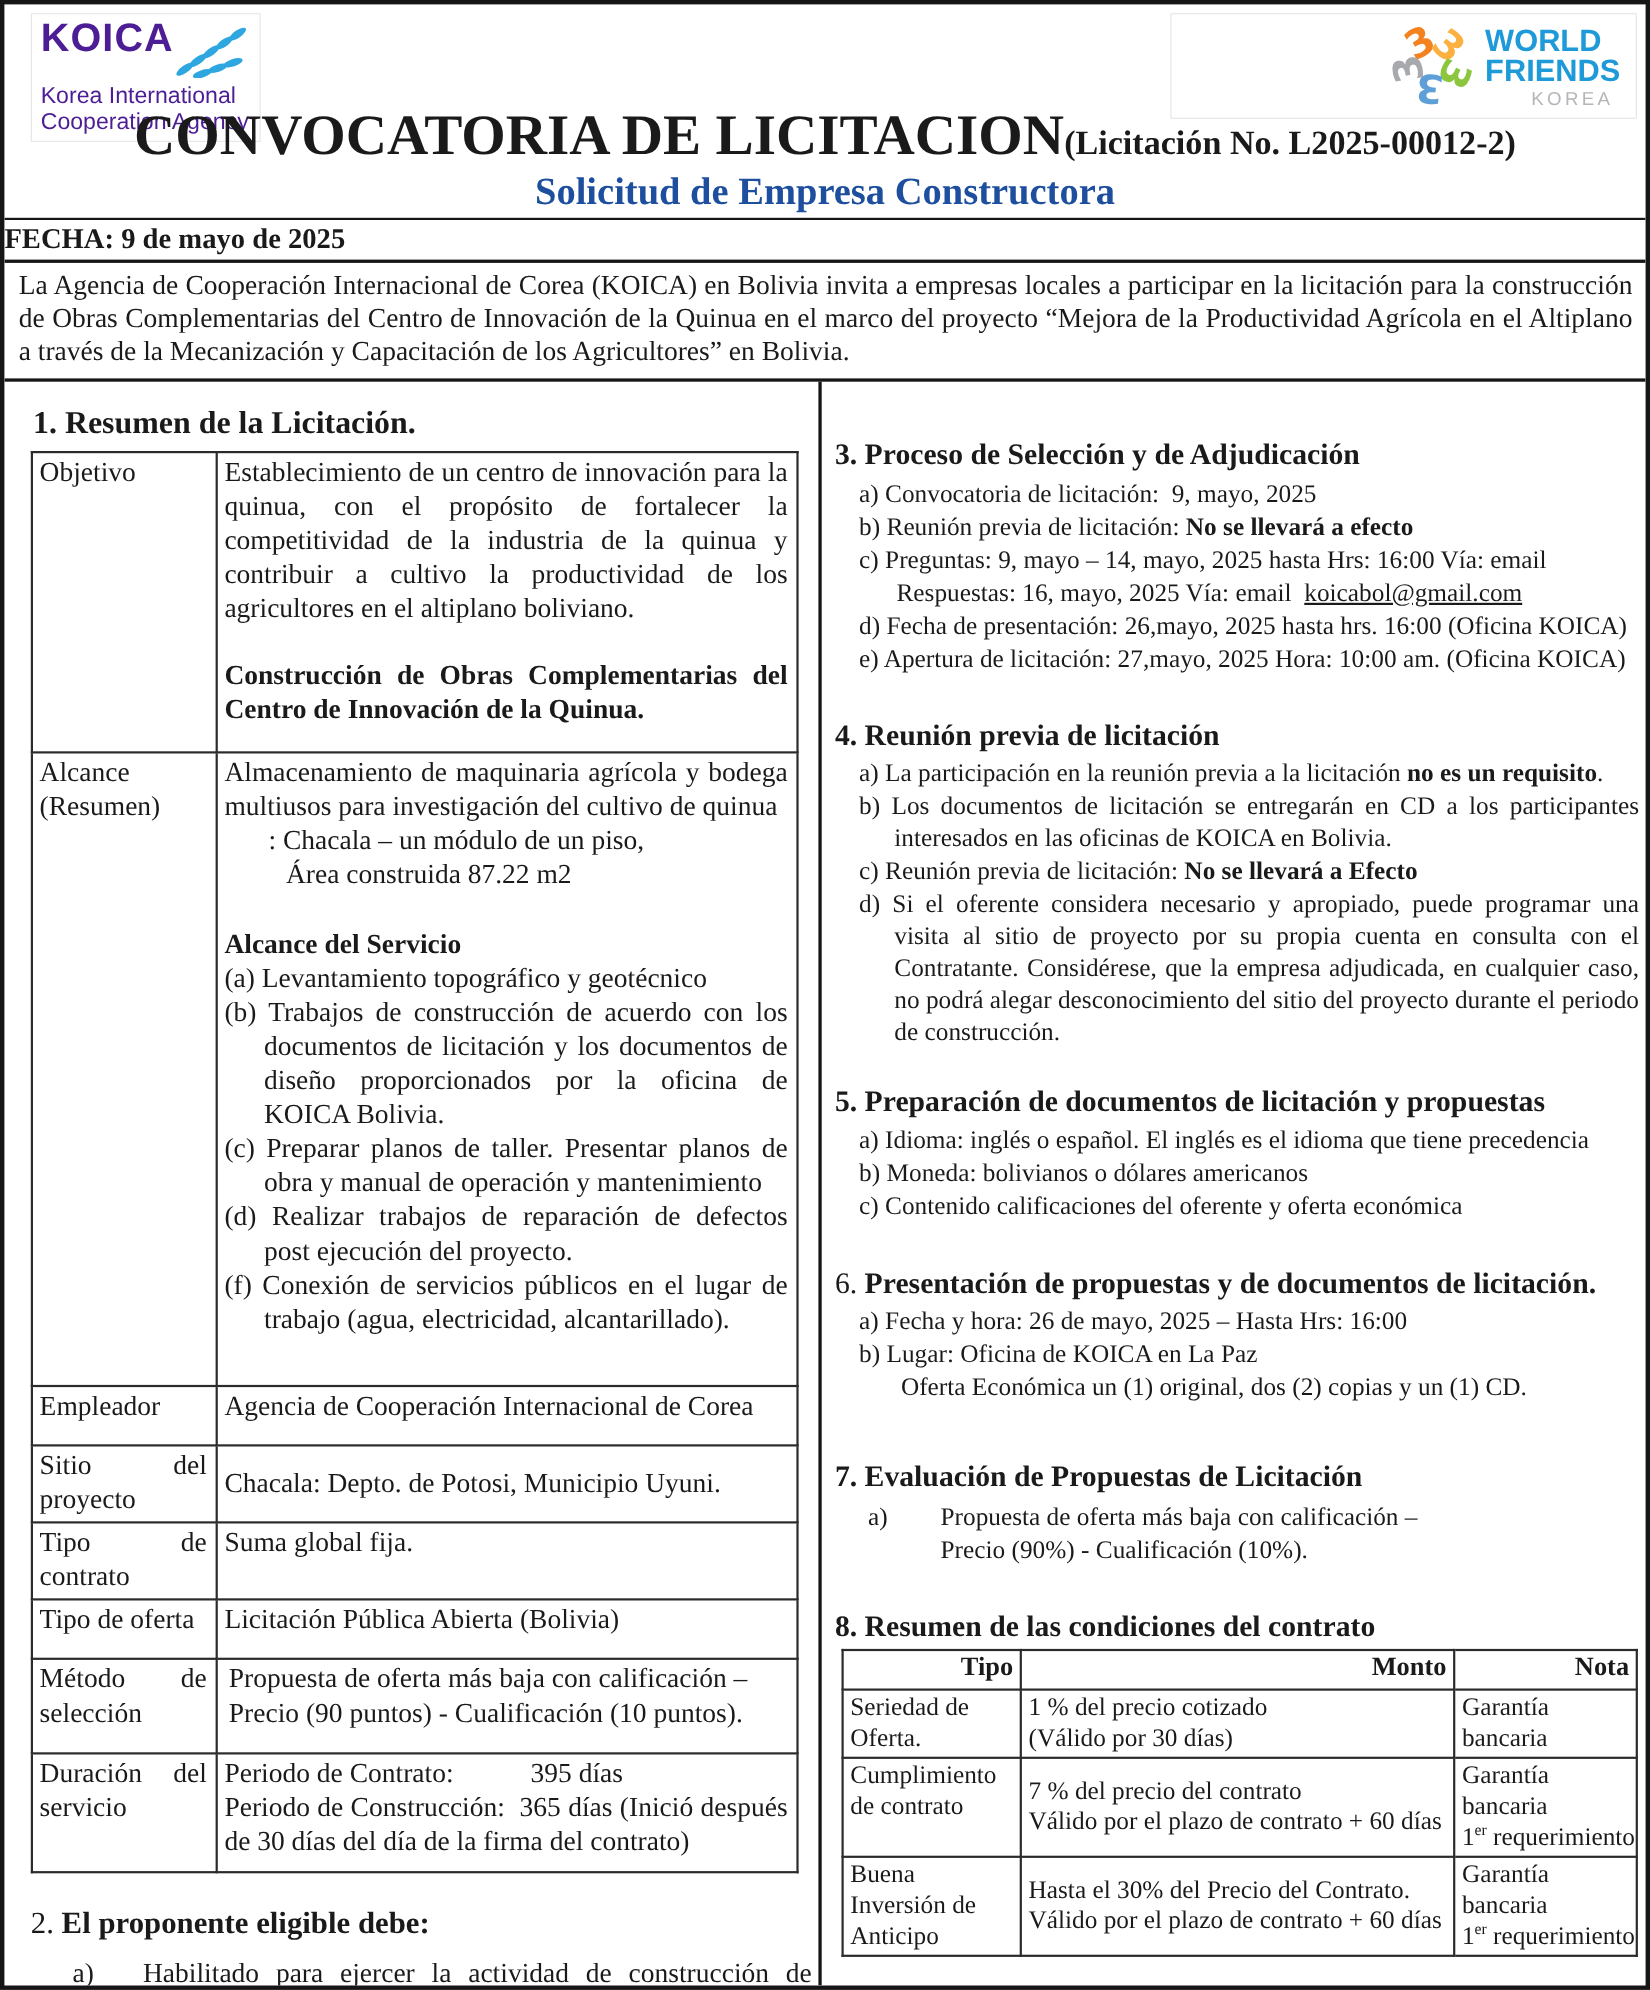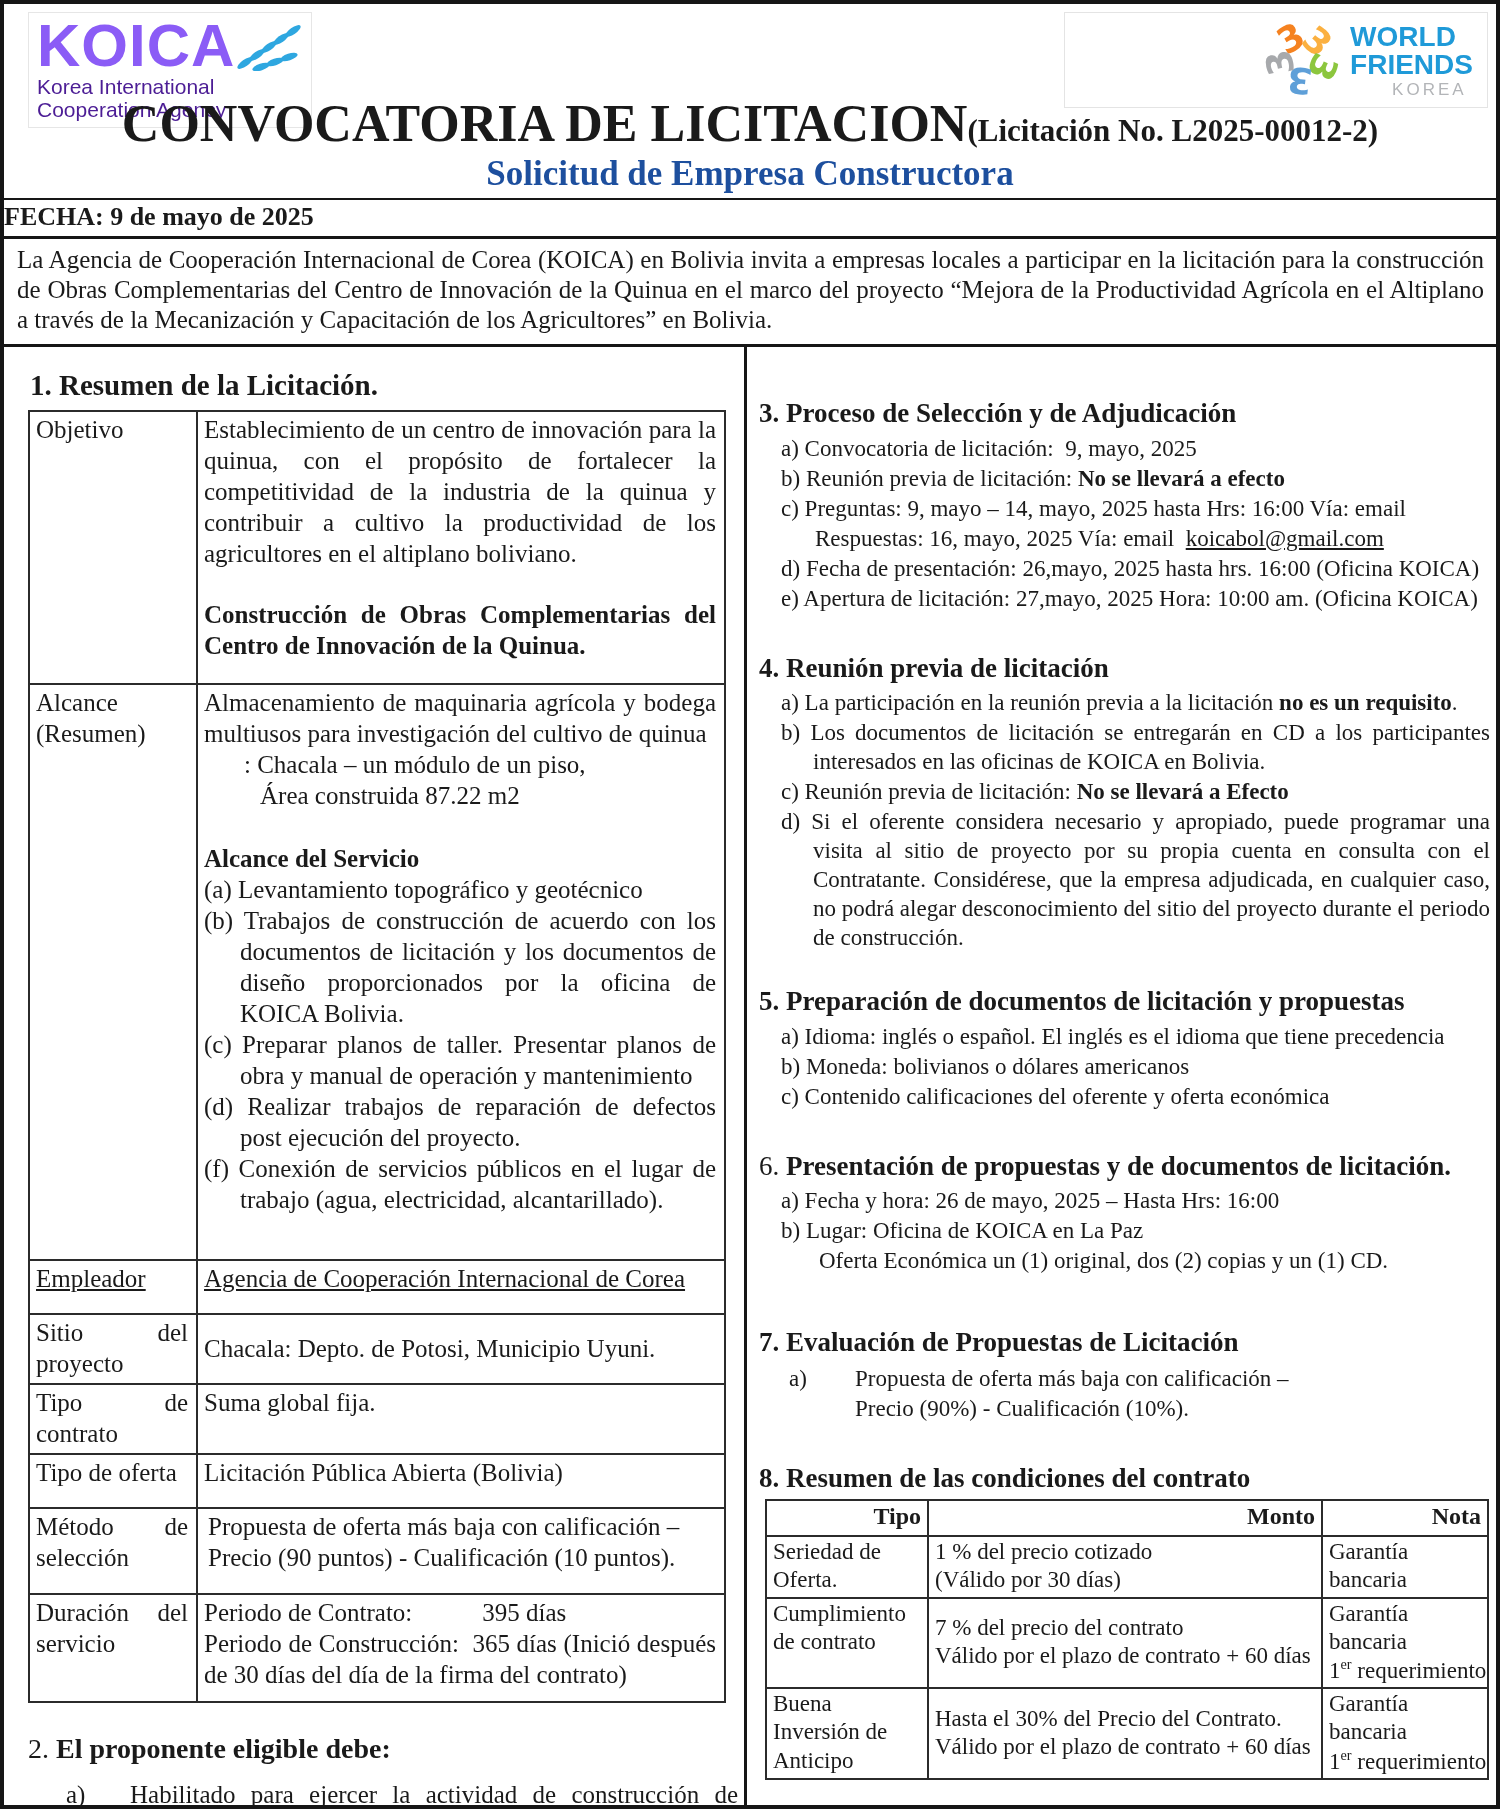--- a/index.html
+++ b/index.html
@@ -7,21 +7,21 @@
     width:1500px;height:1809px;box-sizing:border-box;background:#fff;
     border:4px solid #161616;color:#1a1a1a;
     font-family:"Liberation Serif","DejaVu Serif",serif;
     display:flex;flex-direction:column;position:relative;overflow:hidden;
   }
   
   .header{position:relative;height:194px;flex:none;}
   .koica-box{position:absolute;left:24px;top:8px;padding:4px 10px 6px 8px;border:1px solid #e6e6e6;}
   .koica-row{display:flex;align-items:flex-start;}
   .koica-word{font-family:"Liberation Sans","DejaVu Sans",sans-serif;font-weight:bold;
-    font-size:60px;line-height:0.95;color:#8b5cf6;letter-spacing:1px;}
+    font-size:36px;line-height:0.95;color:#4c1d95;letter-spacing:1px;}
   .koica-wheat{margin:4px 0 0 2px;}
   .koica-tag{font-family:"Liberation Sans","DejaVu Sans",sans-serif;color:#4c1d95;
     font-size:21px;line-height:1.1;}
   .wf-box{position:absolute;right:8px;top:8px;width:424px;height:96px;border:1px solid #e4e4e4;
     display:flex;align-items:center;justify-content:flex-end;padding-right:14px;box-sizing:border-box;}
   .wf-text{font-family:"Liberation Sans","DejaVu Sans",sans-serif;font-weight:bold;
     font-size:28px;line-height:1.0;color:#1f9ad8;margin-left:8px;}
   .wf-korea{font-size:17px;font-weight:normal;color:#b3b5b8;letter-spacing:3px;margin-left:42px;margin-top:2px;}
   .title{position:absolute;left:0;right:0;top:94px;text-align:center;font-weight:bold;
     font-size:52px;line-height:1.0;white-space:nowrap;}
@@ -43,21 +43,21 @@
   table.resumen td{border:2px solid #2b2b2b;vertical-align:top;padding:2px 8px 4px 6px;}
   td.lbl{width:152px;text-align:justify;}
   .just{text-align:justify;}
   .boldpar{font-weight:bold;margin-top:30px;}
   .pad-obj{padding-bottom:22px !important;}
   .pad-alc{padding-bottom:44px !important;}
   .ind1{padding-left:40px;}
   .ind2{padding-left:56px;}
   .subhead{font-weight:bold;margin-top:32px;}
   .hitem{padding-left:36px;text-indent:-36px;text-align:justify;}
-  .rh-emple td{height:46px;text-decoration:underline;}
+  .rh-emple td{height:46px;}
   .rh-sitio td{height:50px;}
   .rh-contr td{height:48px;}
   .rh-ofer td{height:46px;}
   .rh-met td{height:78px;}
   .rh-dur td{height:100px;}
   .vmid{vertical-align:middle !important;}
   .ml4{padding-left:4px;}
   .du-val{margin-left:70px;}
   .h-s2{font-size:28px;font-weight:bold;margin:30px 0 10px 0;}
   .h-s2 .num{font-weight:normal;}

